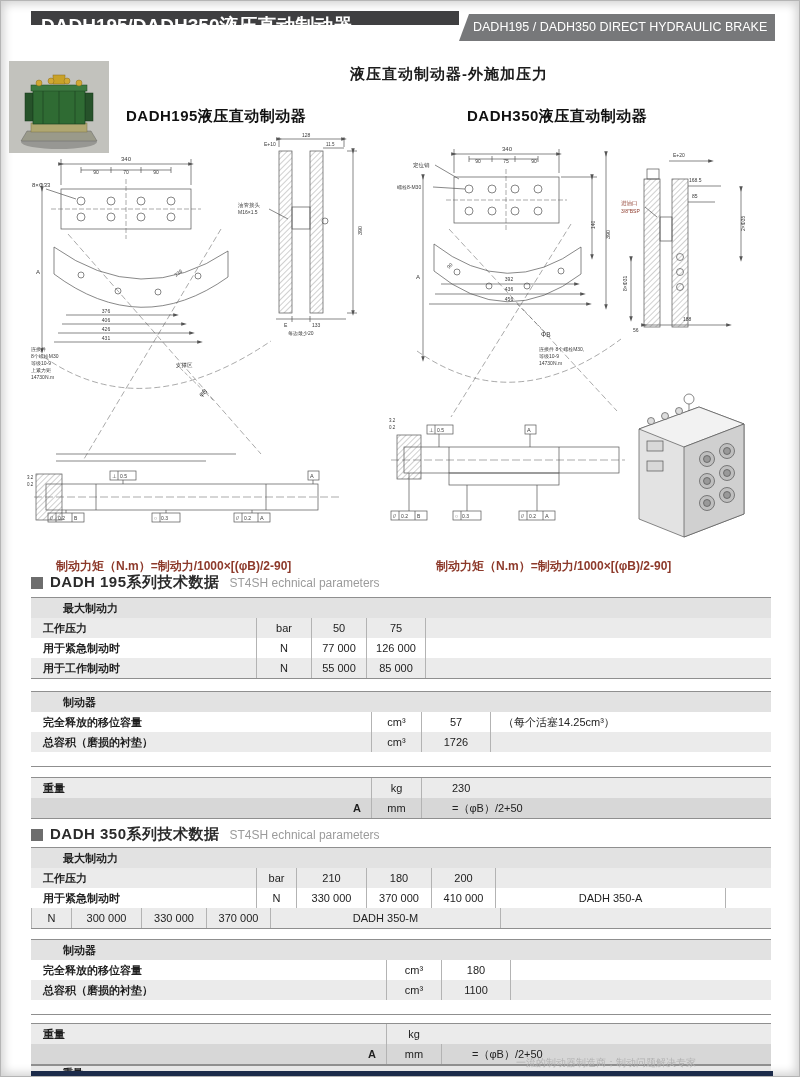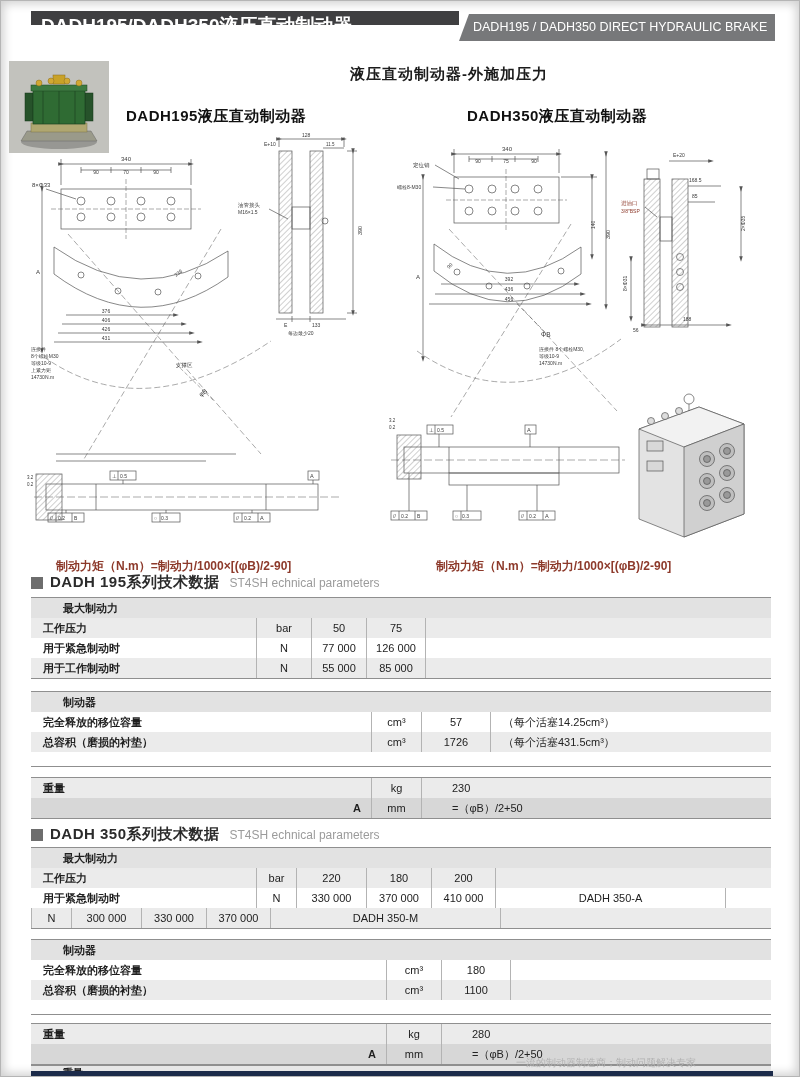--- a/index.html
+++ b/index.html
@@ -404,21 +404,20 @@
       <div class="trow bg2">
         <div class="lbl w340">完全释放的移位容量</div>
         <div class="c w50 bl">cm³</div>
         <div class="c w70 bl br">57</div>
         <div class="note grow">（每个活塞14.25cm³）</div>
       </div>
       <div class="trow bg1">
         <div class="lbl w340">总容积（磨损的衬垫）</div>
         <div class="c w50 bl">cm³</div>
         <div class="c w70 bl br">1726</div>
-        <div class="note grow">（每个活塞431.5cm³）</div>
       </div>
       <div class="trow bg2 blank"></div>
     </div>
     <div style="height:10px"></div>
     <div class="grp">
       <div class="trow bg1">
         <div class="lbl w340">重量</div>
         <div class="c w50 bl">kg</div>
         <div class="vleft w350 bl">230</div>
       </div>
@@ -437,21 +436,21 @@
   </div>
 
   <div class="abs tbl" style="left:30px;top:846px">
     <div class="grp">
       <div class="trow bgh">
         <div class="lbl grow">最大制动力</div>
       </div>
       <div class="trow bg1">
         <div class="lbl w225">工作压力</div>
         <div class="c w40 bl">bar</div>
-        <div class="c w70 bl">220</div>
+        <div class="c w70 bl">210</div>
         <div class="c w65 bl">180</div>
         <div class="c w65 bl br">200</div>
         <div class="c w230"></div>
       </div>
       <div class="trow bg2">
         <div class="lbl w225">用于紧急制动时</div>
         <div class="c w40 bl">N</div>
         <div class="c w70 bl">330 000</div>
         <div class="c w65 bl">370 000</div>
         <div class="c w65 bl br">410 000</div>
@@ -480,21 +479,20 @@
         <div class="c w55 bl">cm³</div>
         <div class="c w70 bl br">1100</div>
       </div>
       <div class="trow bg2 blank"></div>
     </div>
     <div style="height:8px"></div>
     <div class="grp">
       <div class="trow bg1">
         <div class="lbl w355">重量</div>
         <div class="c w55 bl">kg</div>
-        <div class="vleft w330 bl">280</div>
       </div>
       <div class="trow bga">
         <div class="lbl w355 ar">A</div>
         <div class="c w55 bl">mm</div>
         <div class="vleft w330 bl">=（φB）/2+50</div>
       </div>
     </div>
     <div class="partial">
       <div class="lbl grow">重量</div>
     </div>

